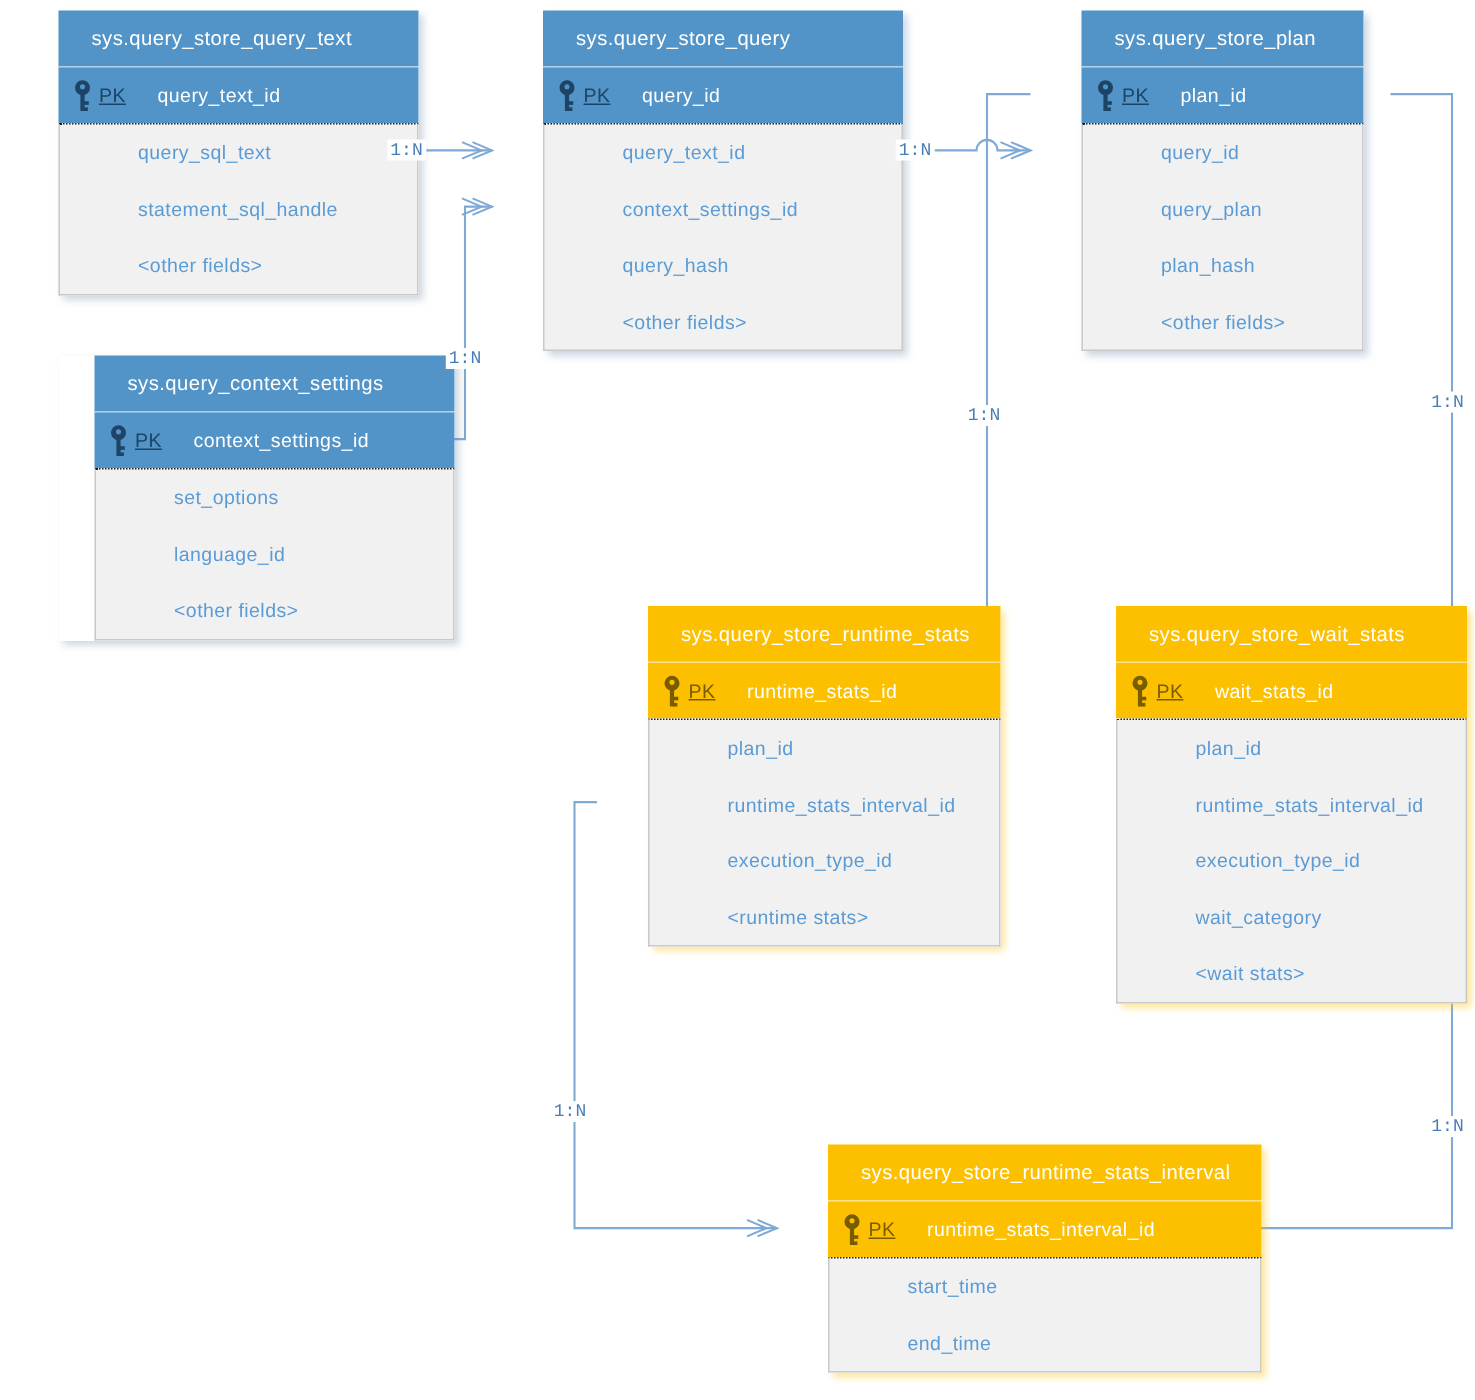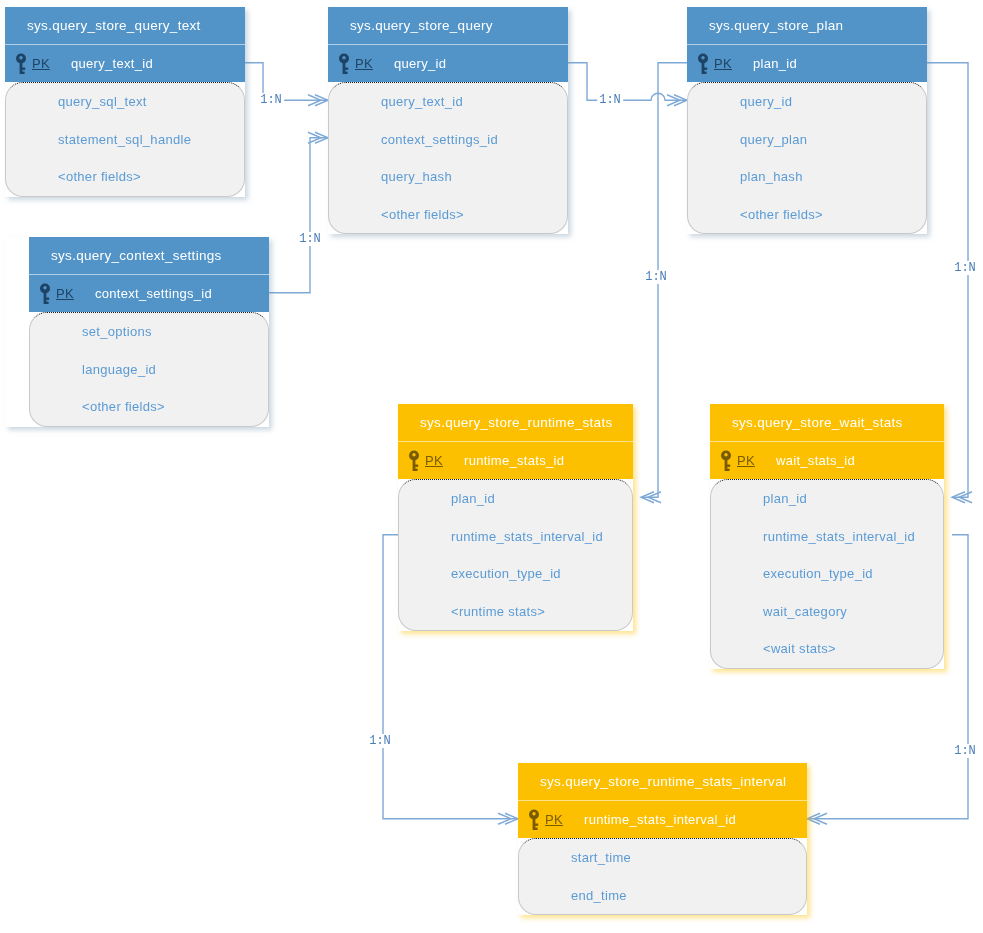--- a/index.html
+++ b/index.html
@@ -5,39 +5,40 @@
   html,body{margin:0;padding:0;background:#ffffff;}
   #canvas{
     position:relative;width:983px;height:933px;background:#ffffff;
     font-family:"Liberation Sans",sans-serif;overflow:hidden;
   }
   #connector-layer{position:absolute;left:0;top:0;z-index:1;}
   .rel-line{stroke:#7fa9d6;stroke-width:1.4;fill:none;}
   .entity{
     position:absolute;z-index:2;
     box-shadow:3px 3px 5px var(--shadow);
+    margin-left:34px;
   }
   .entity-header{
     height:37px;background:var(--hdr);color:#ffffff;
     display:flex;align-items:center;padding-left:22px;
     font-size:13.5px;letter-spacing:.3px;white-space:nowrap;
     border-bottom:1px solid rgba(255,255,255,.55);
   }
   .pk-row{
     height:37px;background:var(--hdr);color:#ffffff;
     display:flex;align-items:center;padding-left:10px;
     font-size:13px;letter-spacing:.3px;
   }
   .key-icon{flex:0 0 auto;margin-right:3px;}
   .pk-label{color:var(--pk);width:26px;flex:0 0 auto;text-decoration:underline;}
   .pk-field{color:#ffffff;margin-left:13px;white-space:nowrap;}
   .entity-body{
     background:#f1f1f1;
     border-top:1.5px dotted #1b1b1b;
-    border-left:1px solid #c9c9c9;border-right:1px solid #c9c9c9;border-bottom:1px solid #c9c9c9;border-radius:18px;
+    border-left:1px solid #c9c9c9;border-right:1px solid #c9c9c9;border-bottom:1px solid #c9c9c9;
   }
   .field-row{
     height:37.5px;display:flex;align-items:center;
     padding-left:52px;font-size:13px;color:#5b9bd5;
     letter-spacing:.3px;white-space:nowrap;
   }
   .rel-label{
     position:absolute;z-index:2;transform:translate(-50%,-50%);
     background:#ffffff;color:#4a7db8;font-size:12px;line-height:14px;
     padding:0 2px;white-space:nowrap;font-family:Liberation Mono, monospace;
@@ -102,21 +103,21 @@
         <span class="pk-label">PK</span>
         <span class="pk-field">query_id</span>
       </div>
       <div class="entity-body">
         <div class="field-row">query_text_id</div>
         <div class="field-row">context_settings_id</div>
         <div class="field-row">query_hash</div>
         <div class="field-row">&lt;other fields&gt;</div>
       </div>
     </div>
-    <div class="entity" style="left: 687px; top: 7px; width: 240px; --hdr: #5294c7; --pk: #1d4466; --shadow: rgba(110,140,170,0.35);">
+    <div class="entity" style="left: 687px; top: 7px; width: 188px; --hdr: #5294c7; --pk: #1d4466; --shadow: rgba(110,140,170,0.35);">
       <div class="entity-header">sys.query_store_plan</div>
       <div class="pk-row">
         <svg class="key-icon" width="14" height="22" viewBox="0 0 14 22">
           <circle cx="6" cy="5.5" r="5" fill="#1d4466"></circle>
           <circle cx="6" cy="4.8" r="1.7" fill="#5294c7"></circle>
           <rect x="4.6" y="9" width="2.8" height="12" fill="#1d4466"></rect>
           <rect x="7" y="14.5" width="3.2" height="2.4" fill="#1d4466"></rect>
           <rect x="7" y="18.6" width="2.6" height="2.4" fill="#1d4466"></rect>
         </svg>
         <span class="pk-label">PK</span>

